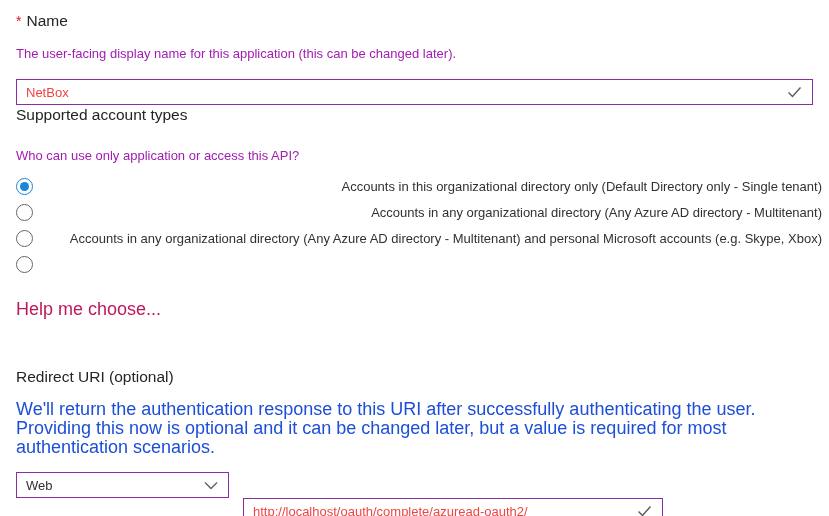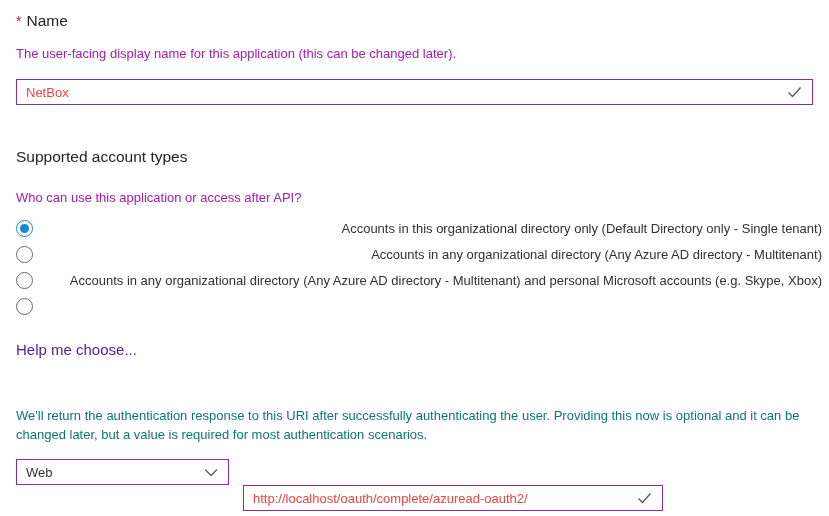--- a/index.html
+++ b/index.html
@@ -27,40 +27,40 @@
     flex: 1; min-width: 0;
     border: none; outline: none; background: transparent;
     font-family: "Liberation Sans", sans-serif;
     font-size: 13px; color: #ef4444;
     padding: 0 6px 0 9px; height: 100%;
   }
   .field .trailing-icon { flex: 0 0 auto; margin-right: 10px; display: flex; align-items: center; }
 
   .name-field { width: 797px; margin-top: 16px; }
 
-  .section { margin-top: 42px; }
+  .section { }
 
   .radio-list { margin-top: 8px; }
   .radio-row { display: flex; align-items: center; height: 26px; cursor: pointer; justify-content: space-between; }
   .radio-circle {
     width: 17px; height: 17px; border-radius: 50%;
     border: 1px solid #666666; background: #fff;
     margin-right: 10px; position: relative; flex: 0 0 auto;
   }
   .radio-row.selected .radio-circle { border-color: #1a86d9; }
   .radio-row.selected .radio-circle::after {
     content: ""; position: absolute; top: 3px; left: 3px; right: 3px; bottom: 3px;
     border-radius: 50%; background: #1a86d9;
   }
   .radio-label { font-size: 13px; color: #323130; white-space: nowrap; }
 
-  .link { display: inline-block; margin-top: 22px; font-size: 15px; color: #4c1d95; cursor: pointer; text-decoration: none; }
+  .link { display: inline-block; margin-top: 22px; font-size: 18px; color: #be185d; cursor: pointer; text-decoration: none; }
 
   .redirect-section { margin-top: 47px; }
-  .paragraph { font-size: 13px; line-height: 19px; color: #0f766e; margin-top: 14px; max-width: 800px; }
+  .paragraph { font-size: 18px; line-height: 19px; color: #1d4ed8; margin-top: 14px; max-width: 800px; }
 
   .controls-row { display: flex; gap: 14px; margin-top: 15px; }
   .select-box {
     width: 213px; height: 26px;
     border: 1px solid #8a2da5; background: #fff;
     display: flex; align-items: center; justify-content: space-between;
     padding: 0 10px 0 9px; cursor: pointer;
   }
   .select-box .select-value { font-size: 13px; color: #323130; }
   .uri-field { width: 420px; margin-top: 26px; }
@@ -80,21 +80,21 @@
       <span class="trailing-icon">
         <svg width="15" height="12" viewBox="0 0 15 12">
             <path d="M1.5 6.5 L5.5 10.5 L13.5 1.5" fill="none" stroke="#5a5a5a" stroke-width="1.4"></path>
           </svg>
       </span>
     </div>
   </div>
 
   <div class="section">
     <div class="section-title">Supported account types</div>
-    <div class="helper-text" style="margin-top:22px;">Who can use this application or access after API?</div>
+    <div class="helper-text" style="margin-top:22px;">Who can use only application or access this API?</div>
 
     <div class="radio-list">
       <div class="radio-row selected">
         <span class="radio-circle"></span>
         <span class="radio-label">Accounts in this organizational directory only (Default Directory only - Single tenant)</span>
       </div>
       <div class="radio-row">
         <span class="radio-circle"></span>
         <span class="radio-label">Accounts in any organizational directory (Any Azure AD directory - Multitenant)</span>
       </div>
@@ -104,20 +104,21 @@
       </div>
       <div class="radio-row">
         <span class="radio-circle"></span>
       </div>
     </div>
 
     <a class="link">Help me choose...</a>
   </div>
 
   <div class="redirect-section">
+    <div class="section-title">Redirect URI (optional)</div>
     <div class="paragraph">We'll return the authentication response to this URI after successfully authenticating the user. Providing this now is optional and it can be changed later, but a value is required for most authentication scenarios.</div>
 
     <div class="controls-row">
       <div class="select-box">
         <span class="select-value">Web</span>
         <span style="display:flex;align-items:center;">
           <svg width="14" height="9" viewBox="0 0 14 9">
               <path d="M1 1.5 L7 7.5 L13 1.5" fill="none" stroke="#605e5c" stroke-width="1.3"></path>
             </svg>
         </span>

